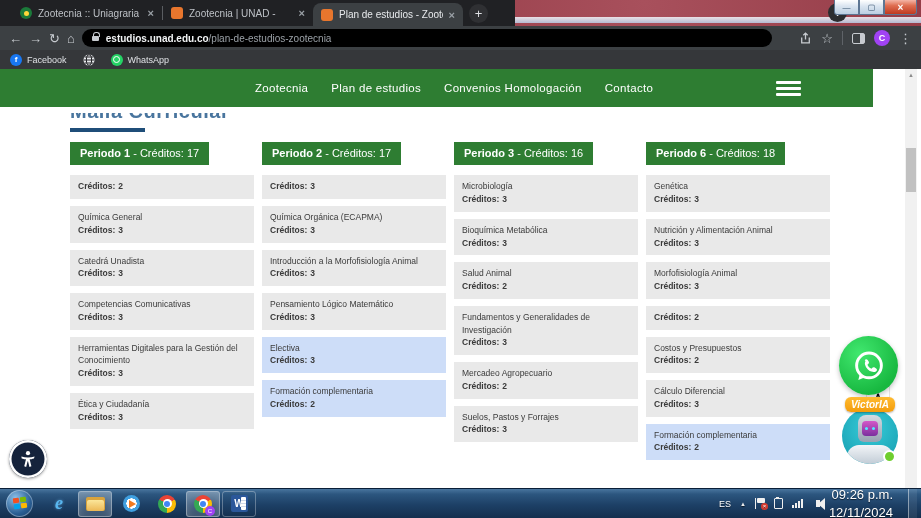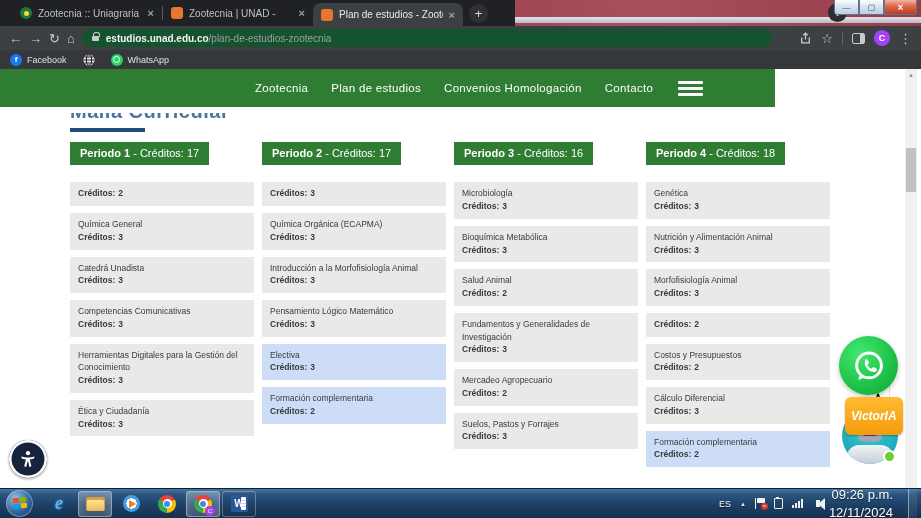--- a/index.html
+++ b/index.html
@@ -32,21 +32,21 @@
   .win-btn { width:25px; height:15px; border:1px solid #5d7693; border-top:none;
     background:linear-gradient(#ffffff,#d9e4f0 45%,#bccfe1); color:#2e4a66; font-size:8px;
     display:flex; align-items:center; justify-content:center; }
   .win-btn.min { border-radius:0 0 0 3px; }
   .win-btn.close { width:33px; border-radius:0 0 3px 0;
     background:linear-gradient(#f4b5a6,#df6e51 40%,#bf3a20); color:#fff; font-weight:bold; font-size:10px; }
 
   
   .toolbar { height:24px; background:#3c4043; display:flex; align-items:center; gap:7px; padding:0 9px; }
   .nav-ic { color:#c7cbd0; font-size:13px; line-height:1; }
-  .addr { flex:1; height:18px; max-width:690px; border-radius:9px; background:#14532d;
+  .addr { flex:1; height:18px; max-width:690px; border-radius:9px; background:#000000;
     display:flex; align-items:center; padding:0 10px; color:#e8eaed; font-size:10px; }
   .lock { width:7px; height:5px; background:#c7cbd0; border-radius:1px; position:relative; margin-right:7px; flex:none; }
   .lock::before { content:""; position:absolute; top:-4px; left:1px; width:5px; height:4px;
     border:1.5px solid #c7cbd0; border-bottom:none; border-radius:3px 3px 0 0; }
   .addr .domain { color:#f1f3f4; font-weight:bold; }
   .addr .path { color:#9aa0a6; }
   .tool-right { display:flex; align-items:center; gap:9px; margin-left:auto; }
   .vdiv { width:1px; height:14px; background:#5f6368; }
   .sidebar-ic { width:13px; height:11px; border:1.5px solid #c7cbd0; border-radius:2px; position:relative; }
   .sidebar-ic::after { content:""; position:absolute; right:0; top:0; bottom:0; width:4px; background:#c7cbd0; }
@@ -57,57 +57,57 @@
   .bookmarks { height:19px; background:#35373a; display:flex; align-items:center; gap:16px;
     padding:0 10px; color:#dfe1e5; font-size:9px; }
   .bm { display:flex; align-items:center; gap:5px; }
   .bm-fb { width:12px; height:12px; border-radius:50%; background:#1877f2; color:#fff; font-size:8px;
     font-weight:bold; display:flex; align-items:center; justify-content:center; }
   .bm-wa { width:12px; height:12px; border-radius:50%; background:#25d366; position:relative; }
   .bm-wa::after { content:""; position:absolute; inset:2.5px; border:1.5px solid #fff; border-radius:50%; }
 
   
   .page { position:absolute; top:69px; left:0; width:921px; height:419px; background:#fff; overflow:hidden; }
-  .site-nav { position:relative; width:775px; height:38px; background:#2e7d32; }
+  .site-nav { position:relative; width:873px; height:38px; background:#2e7d32; }
   .site-nav .links { position:absolute; left:255px; top:0; height:38px; display:flex; align-items:center;
     gap:23px; color:#fff; font-size:11.5px; letter-spacing:.3px; }
   .burger { position:absolute; right:72px; top:12px; width:25px; }
   .burger span { display:block; height:3.2px; background:#fff; margin-bottom:2.6px; border-radius:1px; }
 
   .heading-clip { height:7px; overflow:hidden; margin:6px 0 0 70px; width:260px; }
   .heading-clip h1 { font-size:20px; font-weight:bold; color:#49759e; letter-spacing:.5px;
     transform:translateY(-13px); }
   .heading-underline { width:75px; height:4px; background:#1f4e79; margin:8px 0 0 70px; }
 
   .grid { display:grid; grid-template-columns:repeat(4,184px); column-gap:8px; padding-left:70px;
     margin-top:10px; align-items:start; }
   .period-hdr { display:inline-block; background:#2e7d32; color:#fff; font-size:11px;
-    padding:4px 10px; margin-bottom:17px; line-height:1.4; }
+    padding:4px 10px; margin-bottom:10px; line-height:1.4; }
   .period-hdr b { font-weight:bold; }
   .card { background:#e9e9e9; padding:5px 8px 6px; margin-bottom:7px; font-size:8.5px; color:#3a3a3a;
     line-height:1.5; }
   .card.blue { background:#cdddf8; }
   .card .c-cred { font-weight:bold; }
   .card .c-cred span { font-weight:bold; margin-left:3px; }
 
   
   .pg-scroll { position:absolute; right:4px; top:0; width:12px; height:419px; background:#f1f1f1; }
   .pg-up { height:12px; color:#8b8b8b; font-size:6px; text-align:center; line-height:12px; }
   .pg-thumb { position:absolute; left:1px; top:79px; width:10px; height:44px; background:#c1c1c1; }
 
   
   .wa-float { position:absolute; left:839px; top:267px; width:59px; height:59px; border-radius:50%;
     background:radial-gradient(circle at 35% 30%, #41e86f, #18b840 72%); z-index:4;
     display:flex; align-items:center; justify-content:center; box-shadow:0 2px 5px rgba(0,0,0,.25); }
   .scrolltop { position:absolute; left:866px; top:314px; width:24px; height:27px; background:#fff;
     border:1px solid #e3e3e3; z-index:3; display:flex; align-items:center; justify-content:center;
     color:#111; font-size:11px; font-weight:bold; }
   .victoria { position:absolute; left:845px; top:328px; z-index:6;
-    background:linear-gradient(#ffbb30,#f39c0c); color:#fff; font-size:12px; font-weight:bold;
-    font-style:italic; padding:12px 6px; border-radius:6px; box-shadow:0 1px 2px rgba(0,0,0,.3); }
+    background:linear-gradient(#ffbb30,#f39c0c); color:#fff; font-size:10px; font-weight:bold;
+    font-style:italic; padding:2px 6px; border-radius:6px; box-shadow:0 1px 2px rgba(0,0,0,.3); }
   .robot { position:absolute; left:842px; top:339px; width:56px; height:56px; border-radius:50%;
     overflow:hidden; background:radial-gradient(circle at 50% 35%, #38ccd9, #139aad); z-index:5; }
   .r-head { position:absolute; left:16px; top:7px; width:24px; height:27px;
     background:linear-gradient(#d4dbe2,#97a3b2); border-radius:8px 8px 6px 6px; }
   .r-face { position:absolute; left:20px; top:13px; width:16px; height:15px;
     background:linear-gradient(#d457c8,#7b2f9e); border-radius:4px; }
   .r-eye { position:absolute; top:19px; width:3px; height:3px; border-radius:50%; background:#54e8ff; }
   .r-body { position:absolute; left:5px; top:37px; width:46px; height:19px;
     background:linear-gradient(#f2f5f8,#c2ccd6); border-radius:12px 12px 0 0; }
   .status-dot { position:absolute; left:883px; top:381px; width:13px; height:13px; border-radius:50%;
@@ -348,21 +348,21 @@
           <div>Mercadeo Agropecuario</div>
           <div class="c-cred"><b>Créditos:</b><span>2</span></div>
         </div>
       <div class="card">
           <div>Suelos, Pastos y Forrajes</div>
           <div class="c-cred"><b>Créditos:</b><span>3</span></div>
         </div>
     </div>
 
     <div class="col">
-      <div class="period-hdr"><b>Periodo 4</b><span> - Créditos: 18</span></div>
+      <div class="period-hdr"><b>Periodo 6</b><span> - Créditos: 18</span></div>
       <div class="card">
           <div>Genética</div>
           <div class="c-cred"><b>Créditos:</b><span>3</span></div>
         </div>
       <div class="card">
           <div>Nutrición y Alimentación Animal</div>
           <div class="c-cred"><b>Créditos:</b><span>3</span></div>
         </div>
       <div class="card">
           <div>Morfofisiología Animal</div>

